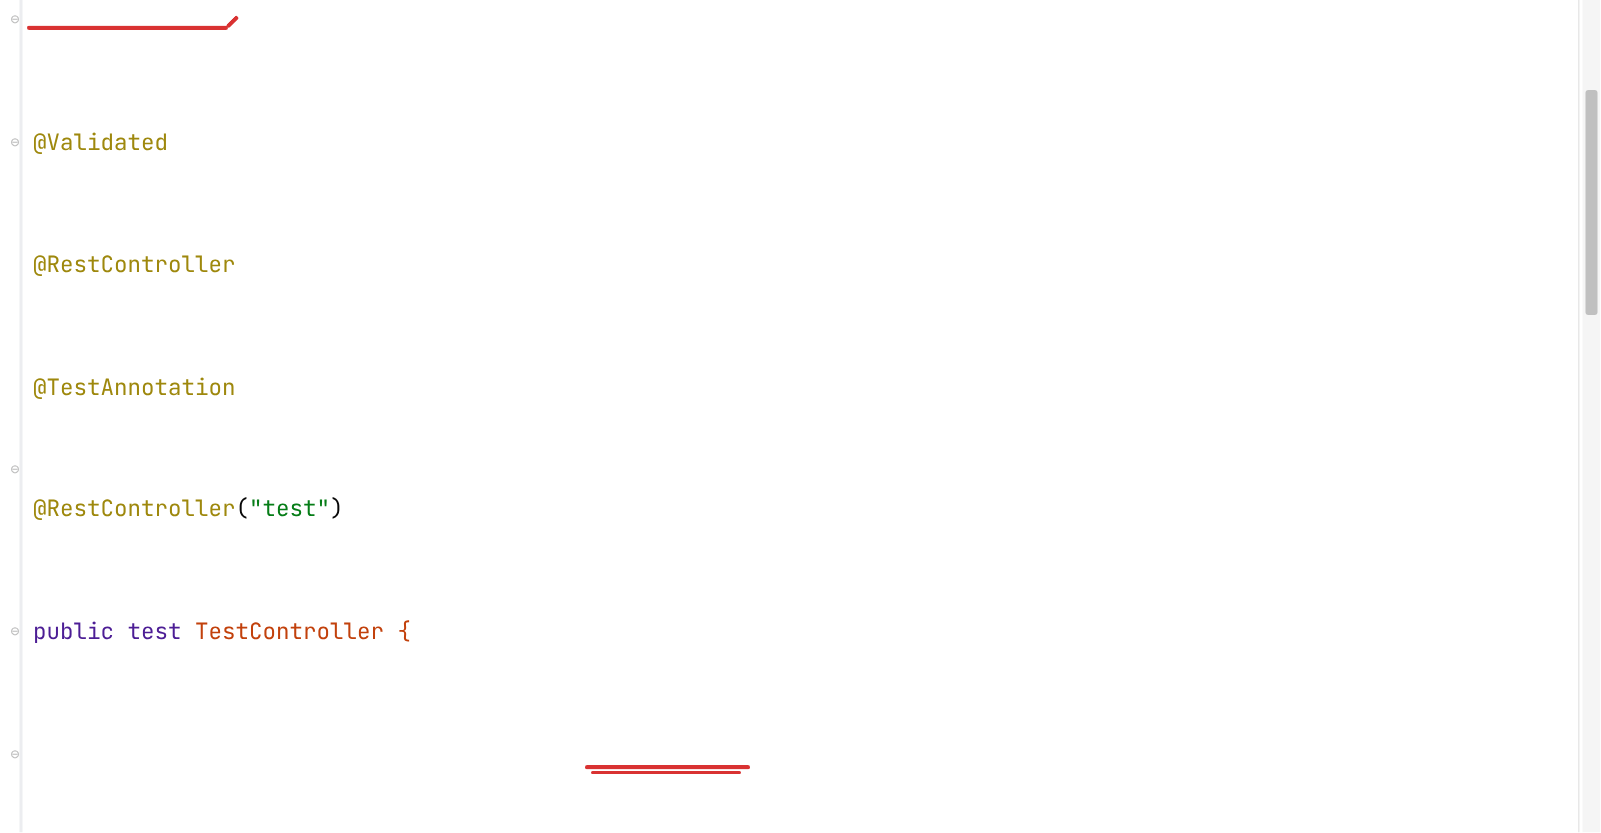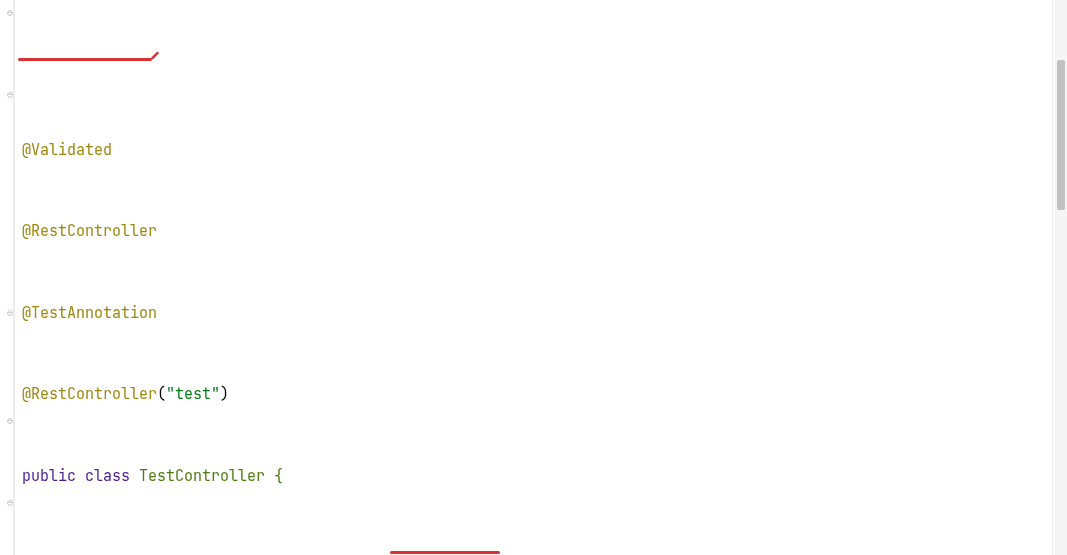--- a/index.html
+++ b/index.html
@@ -39,35 +39,34 @@
     left:7px;
     width:10px;
     height:10px;
     color:#bdbdbd;
     font-size:10px;
     line-height:10px;
     user-select:none;
   }
   .code {
     flex:1;
-    padding: 14px 0 0 2px;
+    padding: 0 0 0 2px;
     line-height: 27.2px;
     white-space: pre;
     position:relative;
-    margin-top:41px;
   }
   .line {
     height: 27.2px;
     white-space:pre;
     position:relative;
   }
   .kw  { color:#4c1d95; }
   .ann { color:#9e880d; }
   .str { color:#067d17; }
-  .pln { color:#4d7c0f; }
+  .pln { color:#c2410c; }
   .punc{ color:#080808; }
   .right-border {
     position:absolute;
     right:14px;
     top:0;
     bottom:0;
     width:1px;
     background:#e8e8e8;
   }
   .scrollbar {
@@ -111,21 +110,21 @@
     <div class="fold-icon" style="top:416px;">⊖</div>
     <div class="fold-icon" style="top:498px;">⊖</div>
   </div>
 
   <div class="code">
 
     <div class="line"><span class="ann">@Validated</span></div>
     <div class="line"><span class="ann">@RestController</span></div>
     <div class="line"><span class="ann">@TestAnnotation</span></div>
     <div class="line"><span class="ann">@RestController</span><span class="punc">(</span><span class="str">"test"</span><span class="punc">)</span></div>
-    <div class="line"><span class="kw">public</span><span> </span><span class="kw">class</span><span class="pln"> TestController {</span></div>
+    <div class="line"><span class="kw">public</span><span> </span><span class="kw">test</span><span class="pln"> TestController {</span></div>
     <div class="line"><span></span></div>
     
     
     
     
     
     
     
     
     

